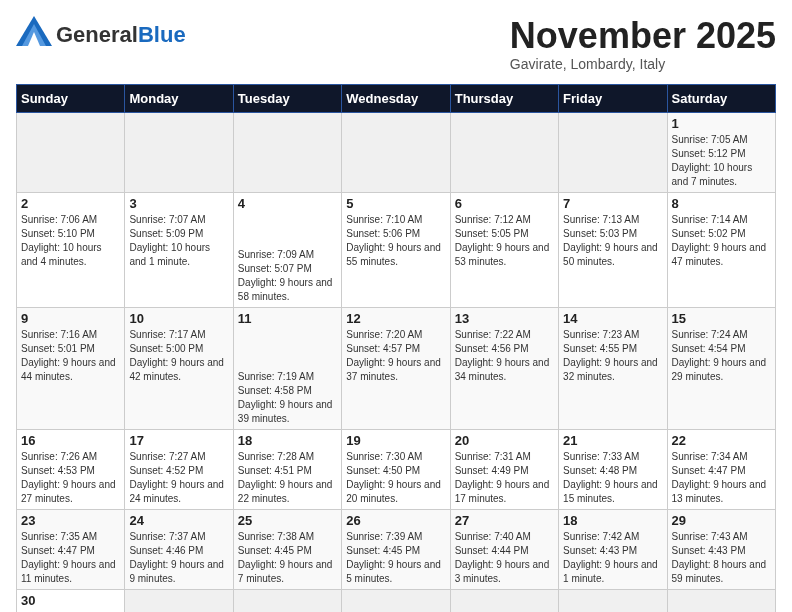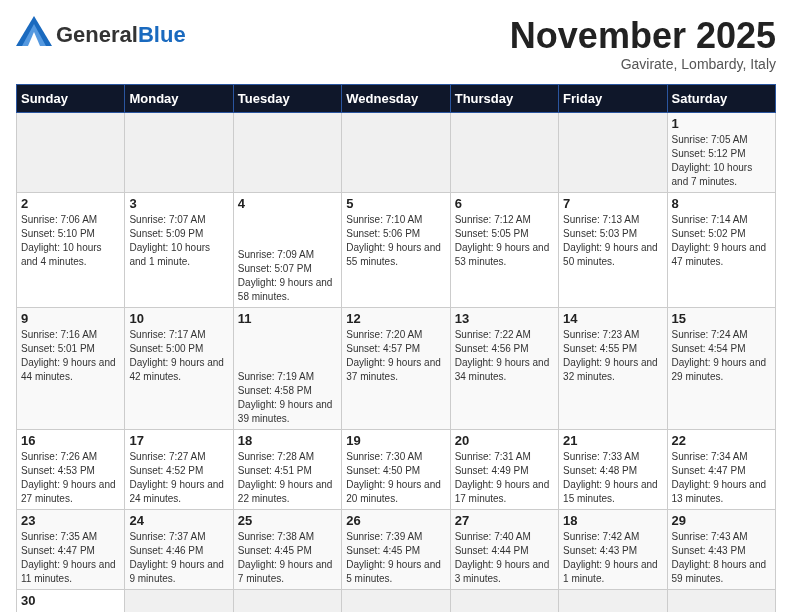--- a/index.html
+++ b/index.html
@@ -28,21 +28,21 @@
       line-height: 1;
     }
     .logo-blue {
       color: #1a6abf;
     }
     .logo-icon {
       width: 36px;
       height: 30px;
     }
     .title-area {
-      text-align: right;
+      text-align: left;
     }
     .month-title {
       font-size: 36px;
       font-weight: bold;
       color: #222;
       line-height: 1.1;
     }
     .location-title {
       font-size: 14px;
       color: #555;

